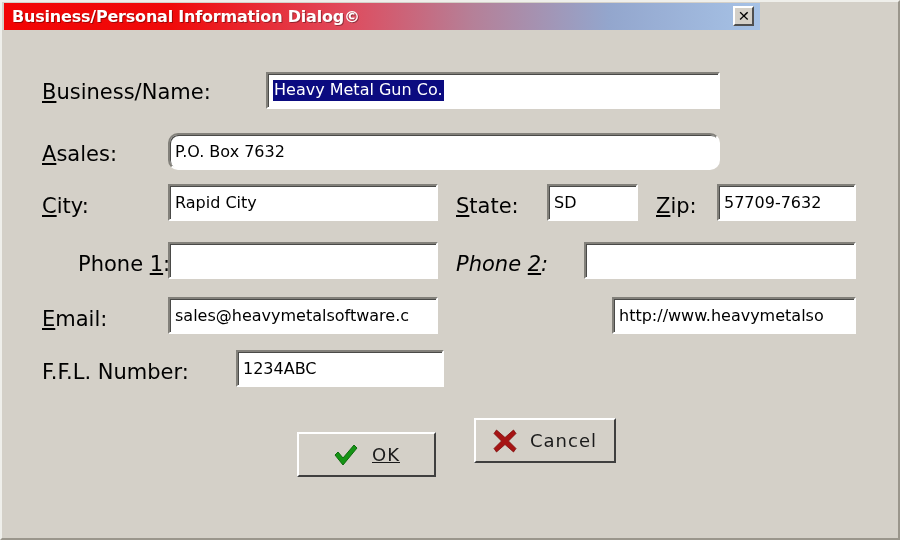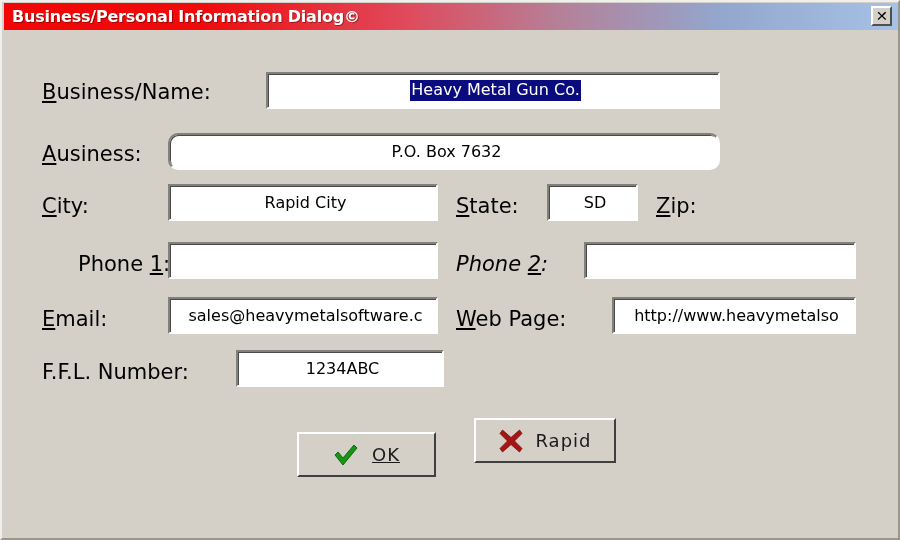--- a/index.html
+++ b/index.html
@@ -26,21 +26,21 @@
     border-left: 2px solid #efefeb;
     border-top: 2px solid #efefeb;
     border-right: 2px solid #9a968c;
     border-bottom: 2px solid #9a968c;
   }
 
   
   #title-bar {
     position: absolute;
     left: 2px; top: 1px;
-    width: 894px;
+    width: 756px;
     height: 27px;
     background: linear-gradient(to right,
         #f20505 0%,
         #f00a0a 22%,
         #e04a5c 45%,
         #b58098 62%,
         #93a6cd 80%,
         #a6c2e6 100%);
     display: flex;
     align-items: center;
@@ -117,21 +117,20 @@
     box-shadow: inset 1px 1px 0 #4a4a48;
     font-family: "DejaVu Sans", sans-serif;
     font-size: 16px;
     color: #000000;
     padding: 0 0 0 5px;
     display: flex;
     align-items: center;
     overflow: hidden;
     white-space: nowrap;
     cursor: text;
-    justify-content: center;
   }
   .text-input .val {
     display: inline-block;
     white-space: nowrap;
     line-height: 1.1;
   }
   .text-input.selected .val {
     background: #0b0b80;
     color: #ffffff;
     padding: 1px 1px 2px 1px;
@@ -176,21 +175,21 @@
   <div id="client-area">
 
     <div class="field-label" style="left:38px; top:51px;">
       <span></span><span class="accel">B</span><span>usiness/Name:</span>
     </div>
     <div class="text-input selected" style="left:262px; top:41px; width:454px; height:37px;" placeholder="">
       <span class="val">Heavy Metal Gun Co.</span>
     </div>
 
     <div class="field-label" style="left:38px; top:113px;">
-      <span></span><span class="accel">A</span><span>usiness:</span>
+      <span></span><span class="accel">A</span><span>sales:</span>
     </div>
     <div class="text-input" style="left:164px; top:102px; width:552px; height:37px;border-radius:10px;" placeholder="">
       <span class="val">P.O. Box 7632</span>
     </div>
 
     <div class="field-label" style="left:38px; top:165px;text-align:center;">
       <span></span><span class="accel">C</span><span>ity:</span>
     </div>
     <div class="text-input" style="left:164px; top:153px; width:270px; height:37px;" placeholder="">
       <span class="val">Rapid City</span>
@@ -199,20 +198,23 @@
     <div class="field-label" style="left:452px; top:165px;">
       <span></span><span class="accel">S</span><span>tate:</span>
     </div>
     <div class="text-input" style="left:543px; top:153px; width:91px; height:37px;" placeholder="">
       <span class="val">SD</span>
     </div>
 
     <div class="field-label" style="left:652px; top:165px;">
       <span></span><span class="accel">Z</span><span>ip:</span>
     </div>
+    <div class="text-input" style="left:713px; top:153px; width:139px; height:37px;" placeholder="">
+      <span class="val">57709-7632</span>
+    </div>
 
     <div class="field-label" style="left:38px; top:223px;margin-left:36px;">
       <span>Phone </span><span class="accel">1</span><span>:</span>
     </div>
     <div class="text-input" style="left:164px; top:211px; width:270px; height:37px;" placeholder="">
       <span class="val"></span>
     </div>
 
     <div class="field-label" style="left:452px; top:223px;font-style:italic;">
       <span>Phone </span><span class="accel">2</span><span>:</span>
@@ -221,23 +223,20 @@
       <span class="val"></span>
     </div>
 
     <div class="field-label" style="left:38px; top:278px;">
       <span></span><span class="accel">E</span><span>mail:</span>
     </div>
     <div class="text-input" style="left:164px; top:266px; width:270px; height:37px;" placeholder="">
       <span class="val">sales@heavymetalsoftware.c</span>
     </div>
 
-    <div class="field-label" style="left:452px; top:278px;">
-      <span></span><span class="accel">W</span><span>eb Page:</span>
-    </div>
     <div class="text-input" style="left:608px; top:266px; width:244px; height:37px;" placeholder="">
       <span class="val">http://www.heavymetalso</span>
     </div>
 
     <div class="field-label" style="left:38px; top:331px;">
       <span>F.F.L. Number:</span><span class="accel"></span><span></span>
     </div>
     <div class="text-input" style="left:232px; top:319px; width:208px; height:37px;" placeholder="">
       <span class="val">1234ABC</span>
     </div>
@@ -250,17 +249,17 @@
       </span>
       <span class="btn-label">OK</span>
     </div>
 
     <div class="dlg-button" style="left:470px; top:387px; width:142px; height:45px;">
       <span class="btn-icon">
         <svg width="24" height="24" viewBox="0 0 24 24" aria-hidden="true">
           <path d="M3.5 1 L12 8.5 L20.5 1 L23 4.5 L15.5 12 L23 19.5 L20.5 23 L12 15.5 L3.5 23 L1 19.5 L8.5 12 L1 4.5 Z" fill="#a61414" stroke="#7d0d0d" stroke-width="0.8"></path>
         </svg>
       </span>
-      <span class="btn-label">Rapid</span>
+      <span class="btn-label">Cancel</span>
     </div>
 
   </div>
 </div>
 
 </body></html>

